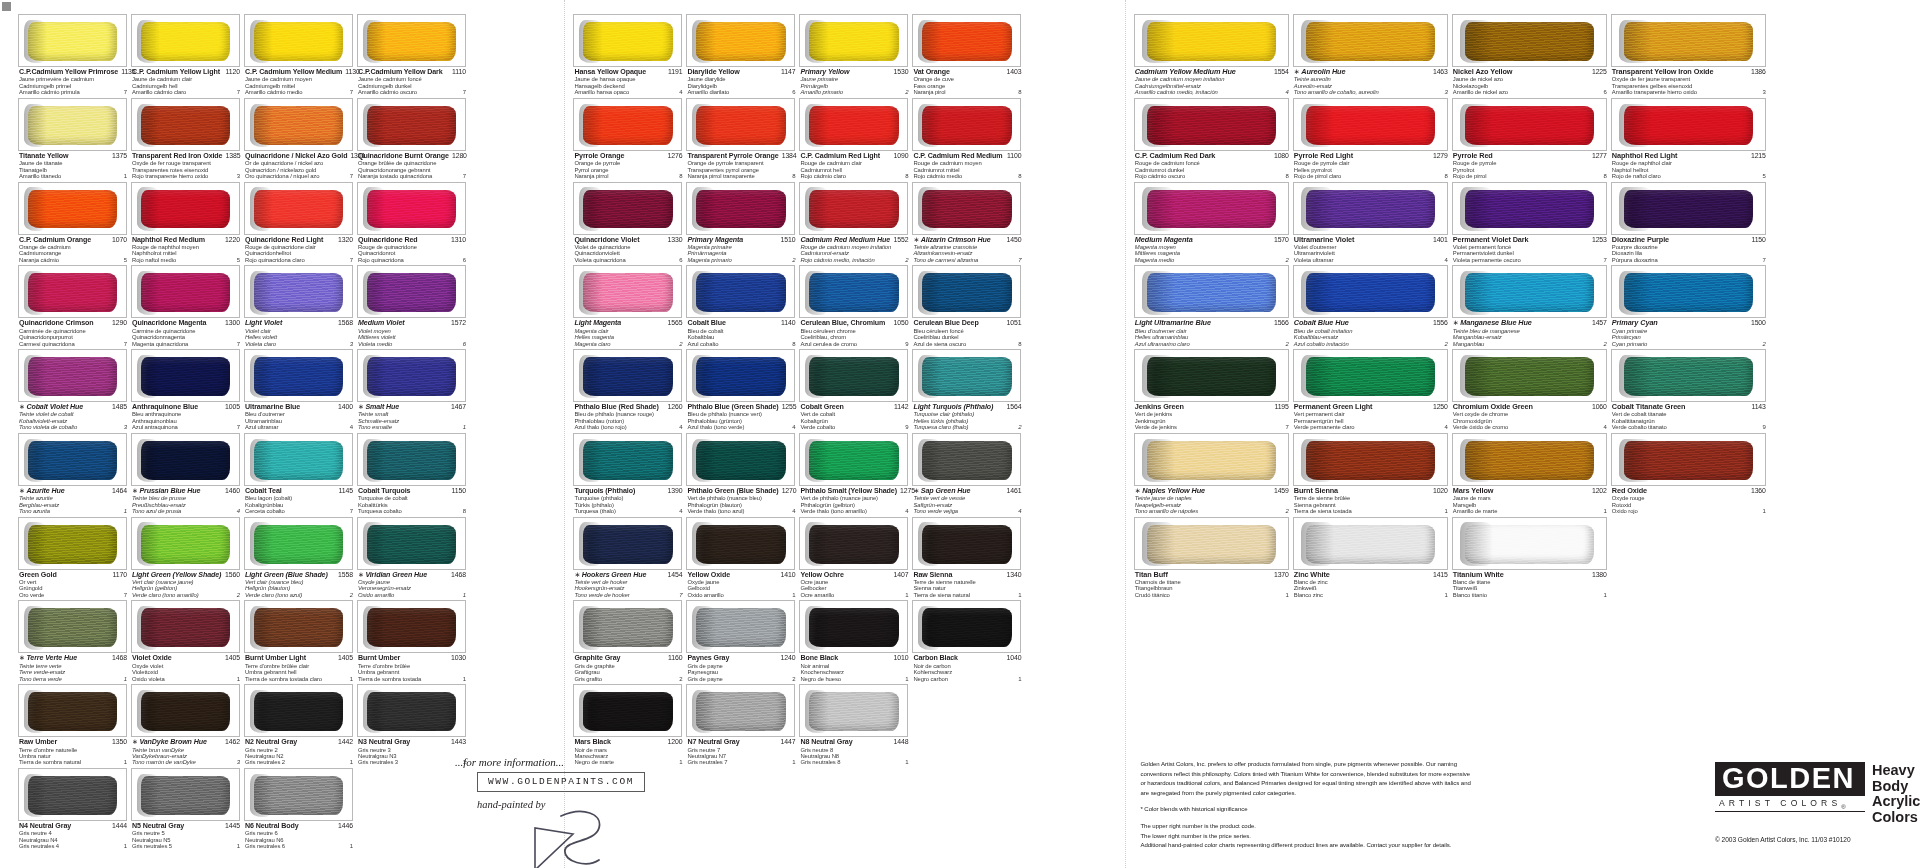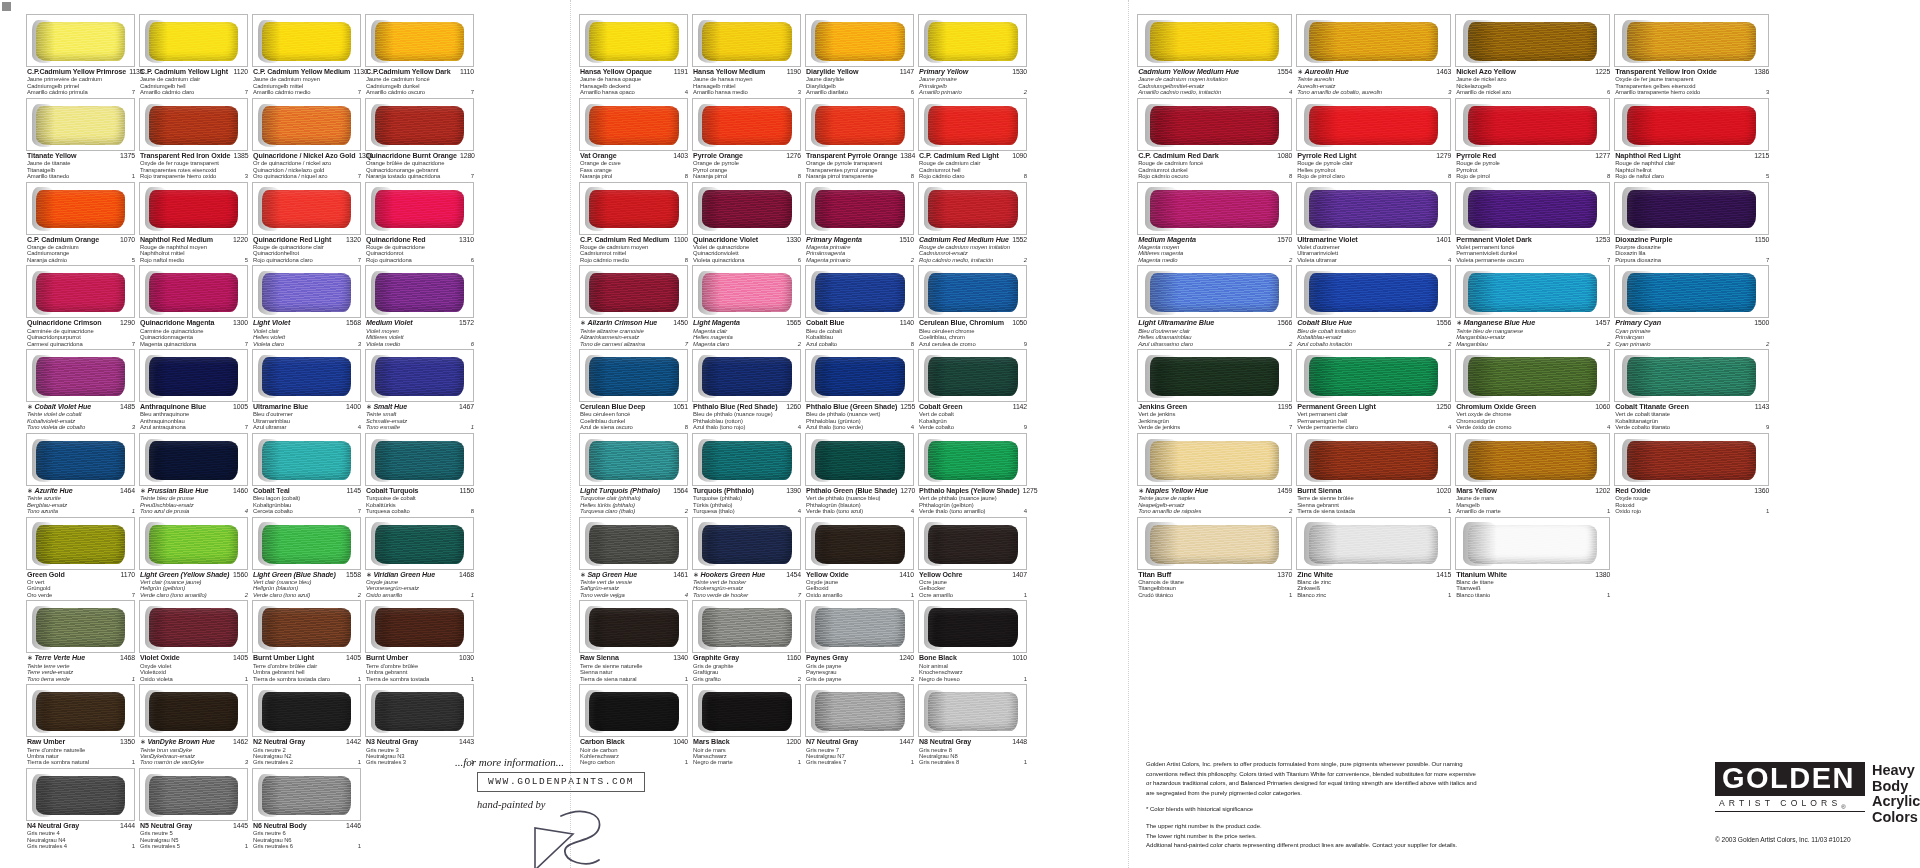--- a/index.html
+++ b/index.html
@@ -8,21 +8,21 @@
   body {
     width:1920px; height:868px;
     font-family:"Liberation Sans", sans-serif;
     color:#231f20;
     overflow:hidden;
     position:relative;
   }
   #sheet { display:flex; width:1920px; height:868px; }
 
   .panel { position:relative; height:868px; padding-top:14px; }
-  .panel.p1 { width:565px; padding-left:18px;margin-left:8px; }
+  .panel.p1 { width:565px; padding-left:18px; }
   .panel.p2 { width:560px; padding-left:8px; }
   .panel.p3 { width:795px; padding-left:8px; }
 
   .gutter { width:0; border-left:1px dotted #cfcfcf; height:868px; }
 
   .grid { display:flex; flex-wrap:wrap; }
   .cell {
     width:113px;
     margin:0 0 0 0;
     padding-right:4px;
@@ -815,37 +815,20 @@
             <div class="tr">Jaune de hansa opaque</div>
             <div class="tr">Hansagelb deckend</div>
             <div class="tr lastline">
               <span>Amarillo hansa opaco</span>
               <span class="series">4</span>
             </div>
           </div>
         </div>
         <div class="cell">
           <div class="sw-box">
-            <div class="sw-paint" style="background: rgb(244, 206, 18);"></div>
-          </div>
-          <div class="sw-info">
-            <div class="row1">
-              <span class="nm">Hansa Yellow Medium</span>
-              <span class="code">1190</span>
-            </div>
-            <div class="tr">Jaune de hansa moyen</div>
-            <div class="tr">Hansagelb mittel</div>
-            <div class="tr lastline">
-              <span>Amarillo hansa medio</span>
-              <span class="series">3</span>
-            </div>
-          </div>
-        </div>
-        <div class="cell">
-          <div class="sw-box">
             <div class="sw-paint" style="background: rgb(247, 175, 20);"></div>
           </div>
           <div class="sw-info">
             <div class="row1">
               <span class="nm">Diarylide Yellow</span>
               <span class="code">1147</span>
             </div>
             <div class="tr">Jaune diarylide</div>
             <div class="tr">Diarylidgelb</div>
             <div class="tr lastline">
@@ -1194,21 +1177,21 @@
               <span class="series">4</span>
             </div>
           </div>
         </div>
         <div class="cell">
           <div class="sw-box">
             <div class="sw-paint" style="background: rgb(23, 158, 82);"></div>
           </div>
           <div class="sw-info">
             <div class="row1">
-              <span class="nm">Phthalo Naples (Yellow Shade)</span>
+              <span class="nm">Phthalo Smalt (Yellow Shade)</span>
               <span class="code">1275</span>
             </div>
             <div class="tr">Vert de phthalo (nuance jaune)</div>
             <div class="tr">Phthalogrün (gelbton)</div>
             <div class="tr lastline">
               <span>Verde thalo (tono amarillo)</span>
               <span class="series">4</span>
             </div>
           </div>
         </div>

